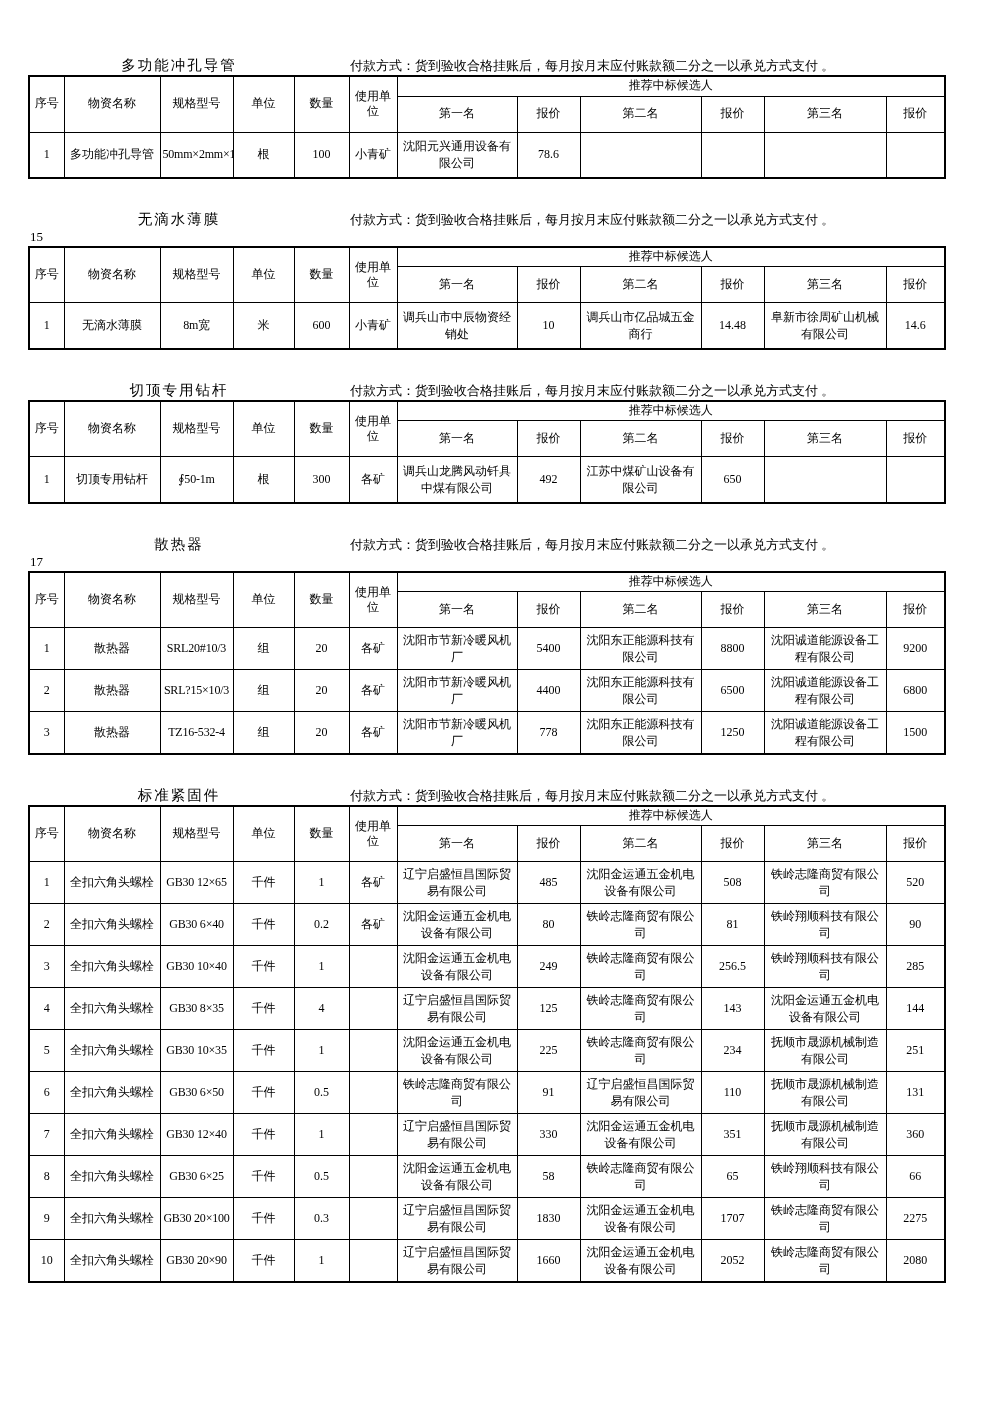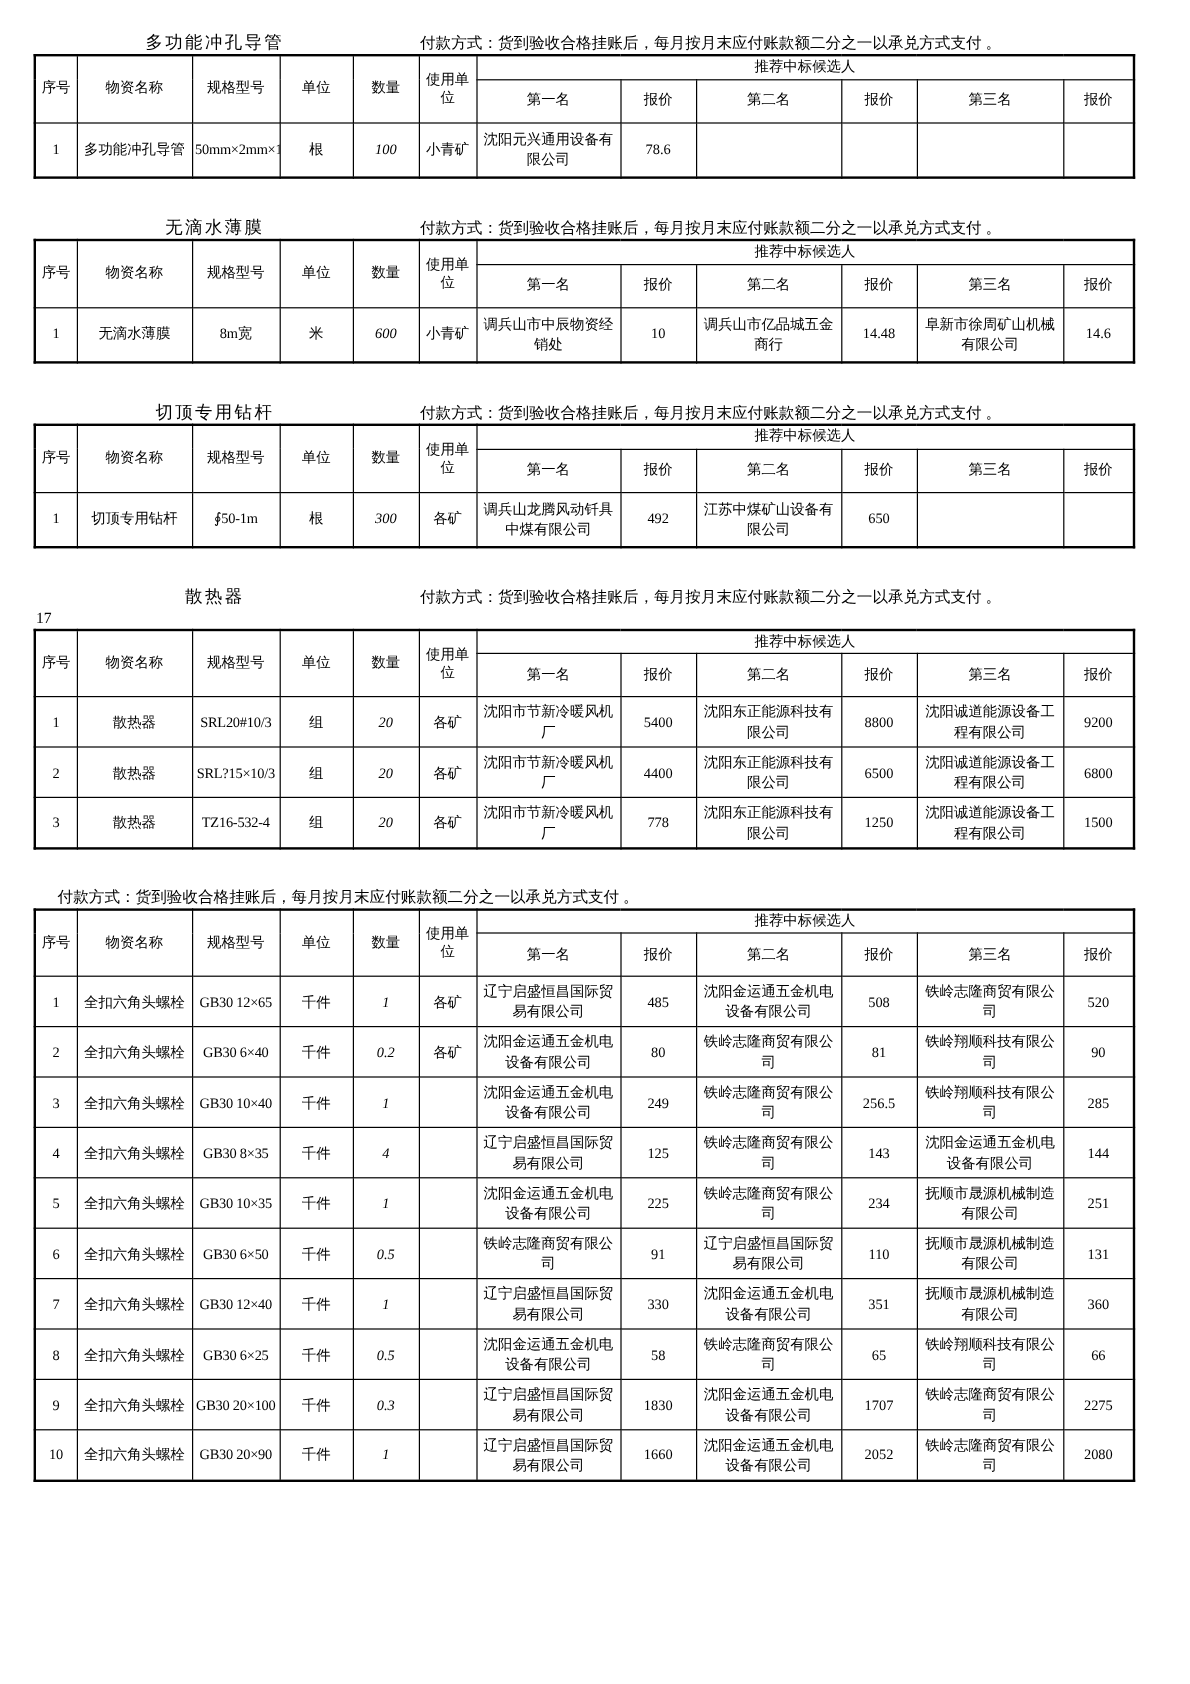--- a/index.html
+++ b/index.html
@@ -3,21 +3,21 @@
 <meta charset="utf-8">
 <style>
   * { margin:0; padding:0; box-sizing:border-box; }
   html,body { background:#fff; }
   body {
     width:992px; height:1403px;
     color:#000;
     font-family:"Liberation Serif","DejaVu Serif",serif;
     overflow:hidden;
   }
-  #page { padding:26px 0 0 28px; width:790px; }
+  #page { padding:56px 0 0 28px; width:790px; }
 
   .sec { width:916px; margin-bottom:31px; }
   .sec-head { display:flex; align-items:baseline; }
   .sec-title { width:302px; text-align:center; font-size:14.5px; letter-spacing:2px; white-space:nowrap; }
   .sec-payment { flex:1; padding-left:20px; font-size:13px; white-space:nowrap; }
   .sec-num { font-size:13px; line-height:1.15; margin:1px 0 1px 2px; }
 
   table.grid {
     border-collapse:collapse; table-layout:fixed;
     width:916px; border:2px solid #000;
@@ -27,21 +27,21 @@
     font-size:12px; overflow:hidden; vertical-align:middle;
   }
   .grid thead th { text-align:center; line-height:1.3; padding:0 2px; }
   .grid thead tr.band1 th { height:20px; }
   .grid thead tr.band2 th { height:36px; }
   .grid tbody td { height:42px; text-align:center; line-height:1.4; padding:1px 2px; }
   .one-row tbody td { height:46px; }
 
   .t-name { text-align:left; padding-left:4px; }
   .t-spec { text-align:left; padding-left:3px; font-size:11.5px; letter-spacing:-0.2px; }
-  .t-qty  { text-align:right; padding-right:3px;font-style:italic; }
+  .t-qty  { text-align:right; padding-right:3px; }
   .t-co   { padding:1px 6px; }
 
   .footer { width:920px; text-align:center; font-size:12.5px; margin-top:46px; letter-spacing:1px; }
 </style>
 </head>
 <body>
 
 <div id="page">
   <div id="sections">
   <section class="sec">
@@ -100,20 +100,21 @@
             </tr>
           </tbody>
     </table>
   </section>
 
   <section class="sec">
     <div class="sec-head">
       <div class="sec-title">无滴水薄膜</div>
       <div class="sec-payment">付款方式：货到验收合格挂账后，每月按月末应付账款额二分之一以承兑方式支付 。</div>
     </div>
+    <div class="sec-num">15</div>
     <table class="grid one-row">
       <colgroup>
         <col style="width:35px">
             <col style="width:96px">
             <col style="width:73px">
         <col style="width:61px">
             <col style="width:55px">
             <col style="width:48px">
         <col style="width:120px">
             <col style="width:63px">
@@ -300,20 +301,21 @@
               <td class="t-price">1250</td>
               <td class="t-co">沈阳诚道能源设备工程有限公司</td>
               <td class="t-price">1500</td>
             </tr>
           </tbody>
     </table>
   </section>
 
   <section class="sec">
     <div class="sec-head">
+      <div class="sec-title">标准紧固件</div>
       <div class="sec-payment">付款方式：货到验收合格挂账后，每月按月末应付账款额二分之一以承兑方式支付 。</div>
     </div>
     <table class="grid">
       <colgroup>
         <col style="width:35px">
             <col style="width:96px">
             <col style="width:73px">
         <col style="width:61px">
             <col style="width:55px">
             <col style="width:48px">

